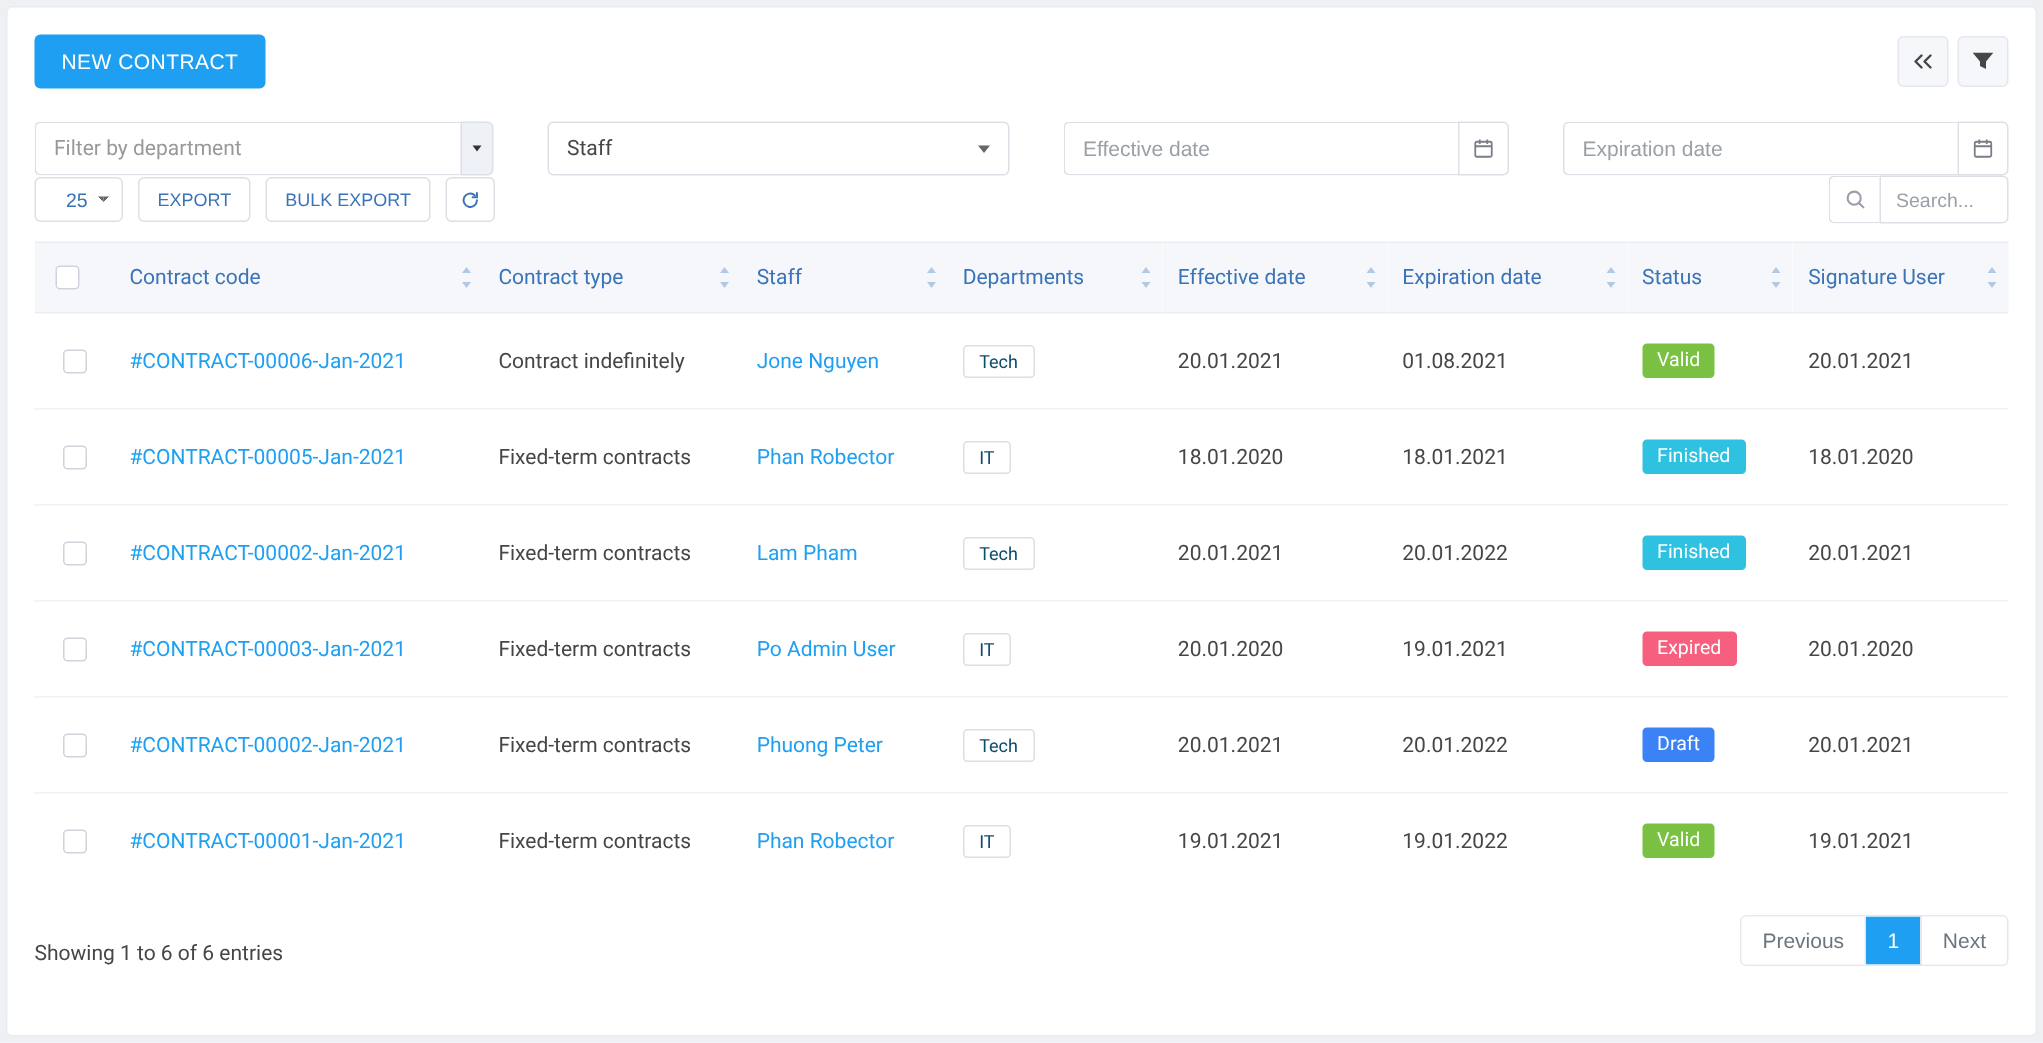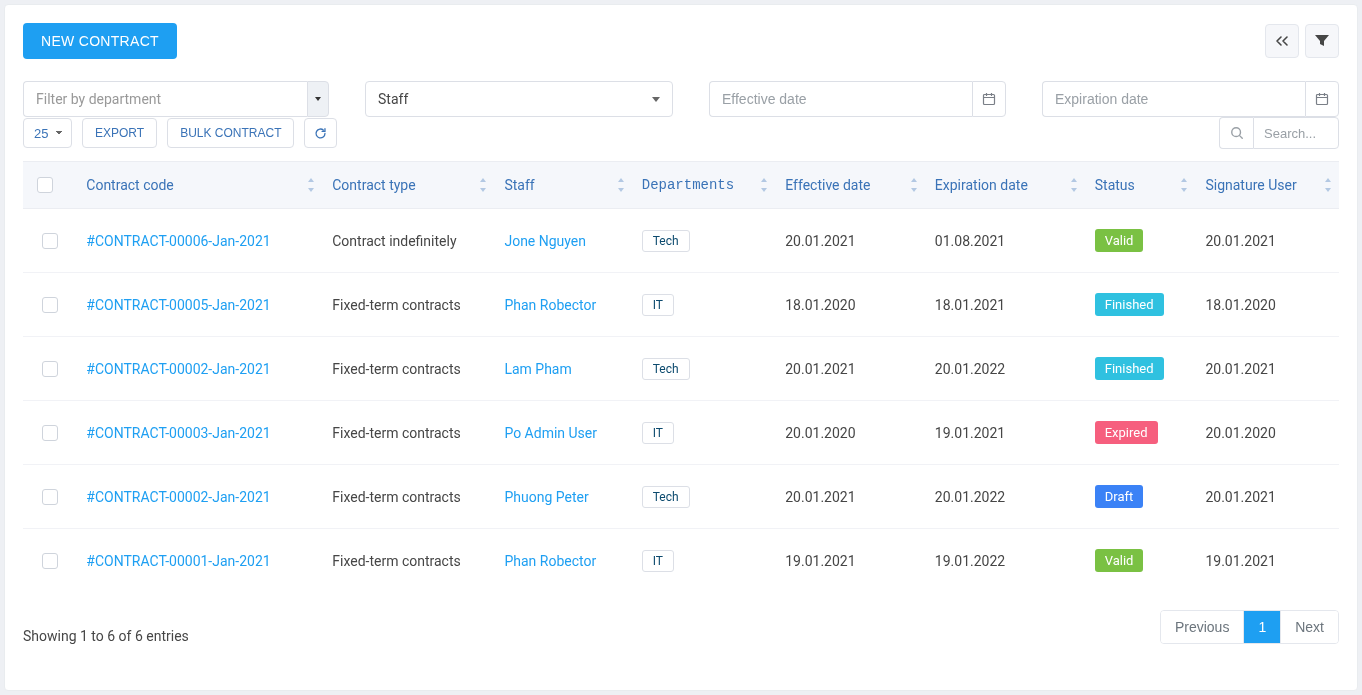--- a/index.html
+++ b/index.html
@@ -121,21 +121,21 @@
     cursor: pointer;
   }
 
   
   .table-toolbar { display: flex; align-items: center; justify-content: space-between; margin-bottom: 12px; }
   .toolbar-left { display: flex; gap: 10px; align-items: center; }
   .page-size {
     height: 30px;
     border: 1px solid #dcdfe6;
     border-radius: 4px;
-    padding: 0 22px 0 10px;
+    padding: 0 22px 0 20px;
     font-size: 13px;
     color: #3a73b7;
     background: #fff;
     appearance: none;
     background-image: linear-gradient(45deg, transparent 50%, #666 50%), linear-gradient(135deg, #666 50%, transparent 50%);
     background-position: calc(100% - 12px) 12px, calc(100% - 8px) 12px;
     background-size: 4px 4px, 4px 4px;
     background-repeat: no-repeat;
     cursor: pointer;
   }
@@ -210,21 +210,21 @@
     font-size: 14px;
     color: #464646;
     white-space: nowrap;
   }
   table.data tbody tr:last-child td { border-bottom: none; }
 
   .col-check { width: 52px; text-align: center; }
   .col-code  { width: 240px; }
   .col-type  { width: 168px; }
   .col-staff { width: 134px; }
-  .col-dept  { width: 140px; font-family: Liberation Mono, monospace; }
+  .col-dept  { width: 140px; }
   .col-eff   { width: 146px; }
   .col-exp   { width: 156px; }
   .col-status{ width: 108px; }
   .col-sign  { width: 140px; }
 
   .checkbox {
     appearance: none;
     width: 16px; height: 16px;
     border: 1.5px solid #cfd4dc;
     border-radius: 3px;
@@ -329,21 +329,21 @@
         </div>
       </div>
     </div>
 
     <div class="table-toolbar">
       <div class="toolbar-left">
         <select class="page-size">
           <option>25</option>
         </select>
         <button class="btn-outline">EXPORT</button>
-        <button class="btn-outline">BULK CONTRACT</button>
+        <button class="btn-outline">BULK EXPORT</button>
         <button class="btn-outline icon-only">
           <span>
             <svg width="13" height="13" viewBox="0 0 16 16" fill="none" stroke="#3a73b7" stroke-width="1.6" stroke-linecap="round">
                 <path d="M13.5 8a5.5 5.5 0 1 1-1.8-4.1"></path>
                 <path d="M13.5 2v3.5H10"></path>
               </svg>
           </span>
         </button>
       </div>
       <div class="toolbar-right">

